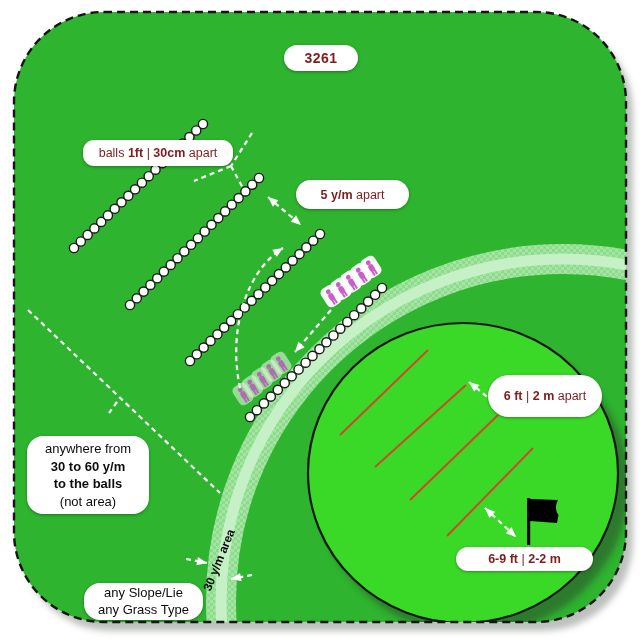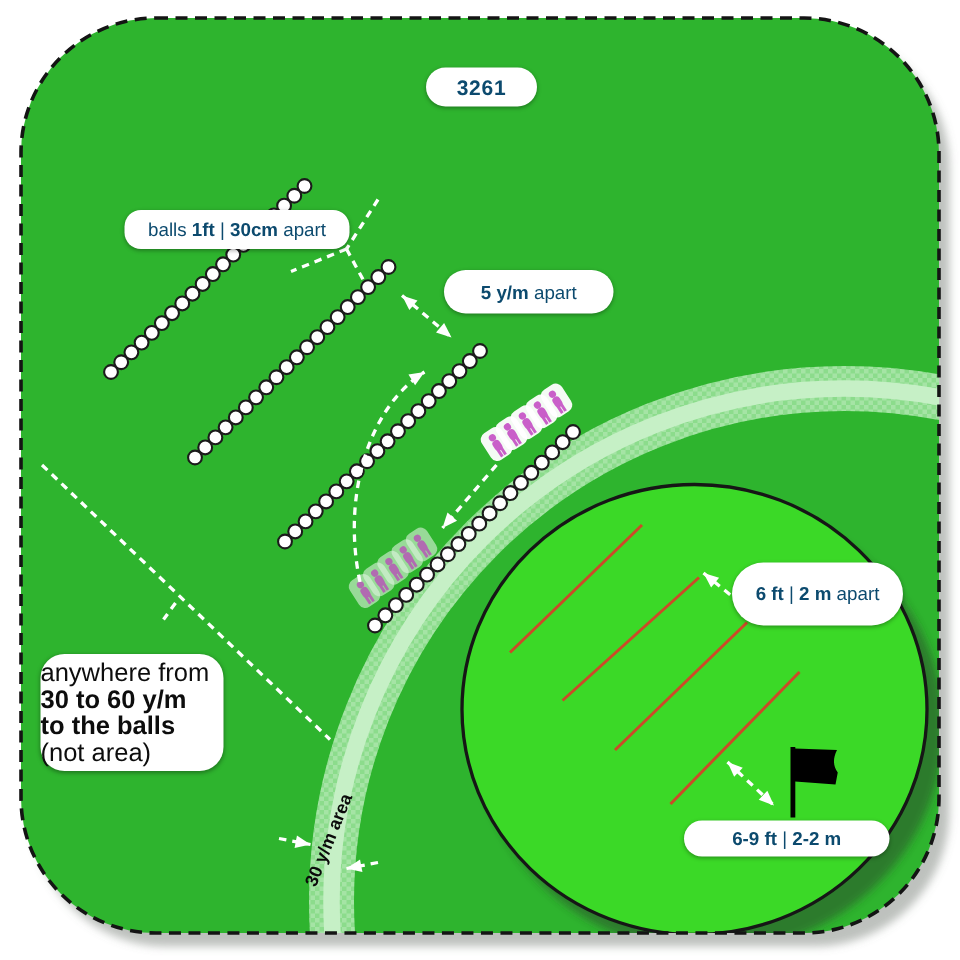--- a/index.html
+++ b/index.html
@@ -1,25 +1,25 @@
 <!DOCTYPE html>
 <html style="--field: #2eb42e; --green: #3bd927; --band: #8cdc8c; --stripe: #c6f0c6; --ball: #ffffff; --person: #c95fc9; --redline: #cc4a28;"><head>
 <meta charset="utf-8">
 <style>
   html,body{margin:0;padding:0;background:#ffffff;}
   body{width:640px;height:640px;font-family:"Liberation Sans",sans-serif;}
   .stage{position:relative;width:640px;height:640px;overflow:hidden;}
   .stage svg{position:absolute;left:0;top:0;}
   .pill{position:absolute;display:flex;align-items:center;justify-content:center;
-        background:#ffffff;border-radius:999px;font-size:12.5px;color:#0c4a6e;
+        background:#ffffff;border-radius:999px;font-size:12.5px;color:#7f1d1d;
         box-shadow:0 1px 3px rgba(0,0,0,.35);white-space:pre;}
   .pill b{font-weight:700;}
   .badge{font-weight:700;font-size:14px;letter-spacing:.5px;}
   .box{position:absolute;background:#ffffff;border-radius:16px;display:flex;flex-direction:column;
-       align-items:flex-start;justify-content:center;font-size:17px;line-height:17.5px;color:#0d0d0d;
+       align-items:center;justify-content:center;font-size:13px;line-height:17.5px;color:#0d0d0d;
        box-shadow:0 1px 3px rgba(0,0,0,.35);text-align:center;white-space:pre;}
   .box b{font-weight:700;}
   .rot-label{position:absolute;left:219px;top:560px;transform:translate(-50%,-50%) rotate(-68deg);
        font-size:12px;font-weight:700;color:#0a0a0a;white-space:nowrap;}
 </style>
 </head>
 <body>
 
 <div class="stage">
 
@@ -270,16 +270,20 @@
     <b>6-9 ft</b><span> | </span><b>2-2 m</b>
   </div>
 
   <div class="box" style="left:27px;top:436px;width:122px;height:78px;">
     <span>anywhere from</span>
     <b>30 to 60 y/m</b>
     <b>to the balls</b>
     <span>(not area)</span>
   </div>
 
+  <div class="box" style="left:84px;top:583px;width:119px;height:37px;line-height:16.5px;">
+    <span>any Slope/Lie</span>
+    <span>any Grass Type</span>
+  </div>
 
   <div class="rot-label">30 y/m area</div>
 
 </div>
 
 </body></html>

